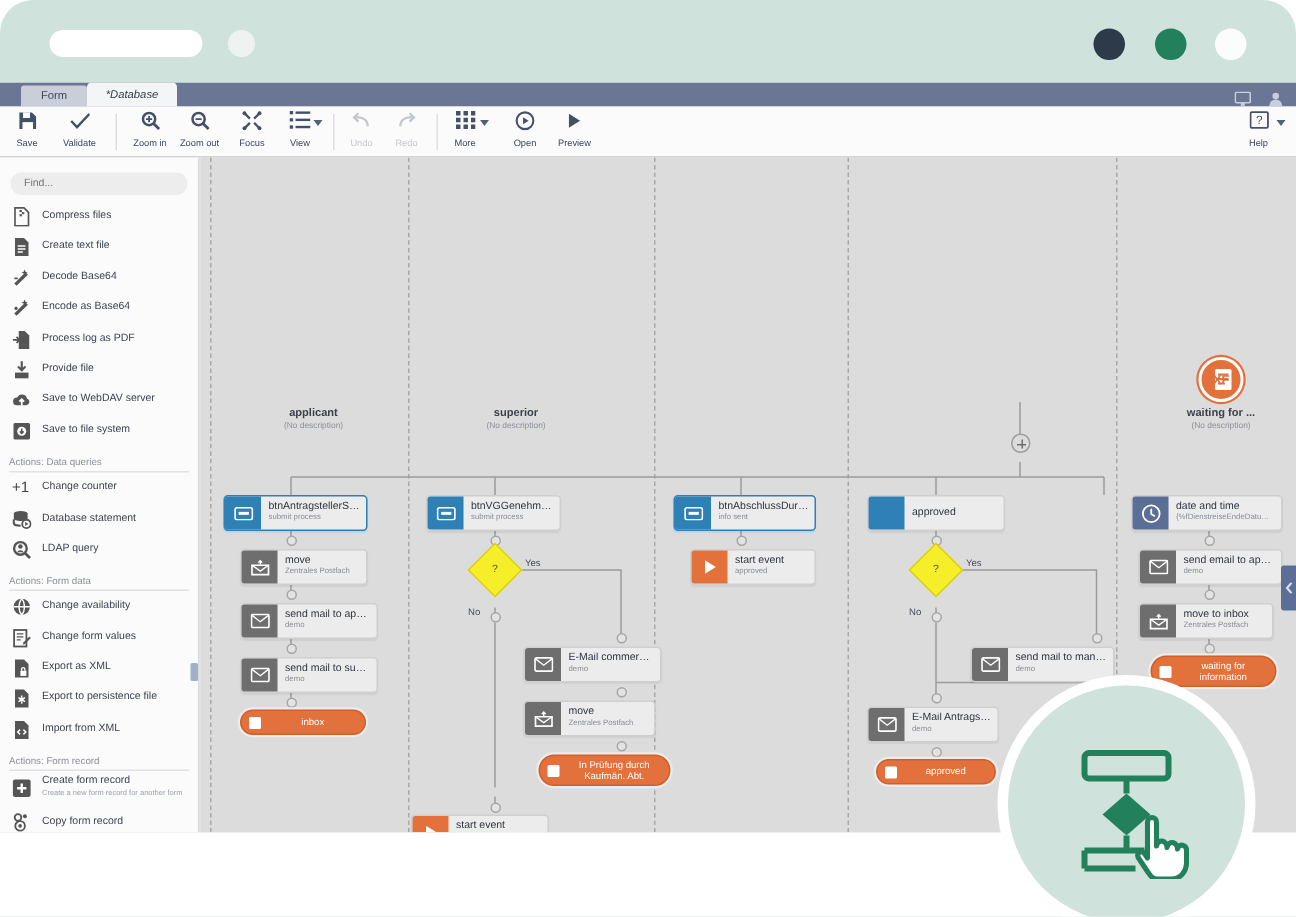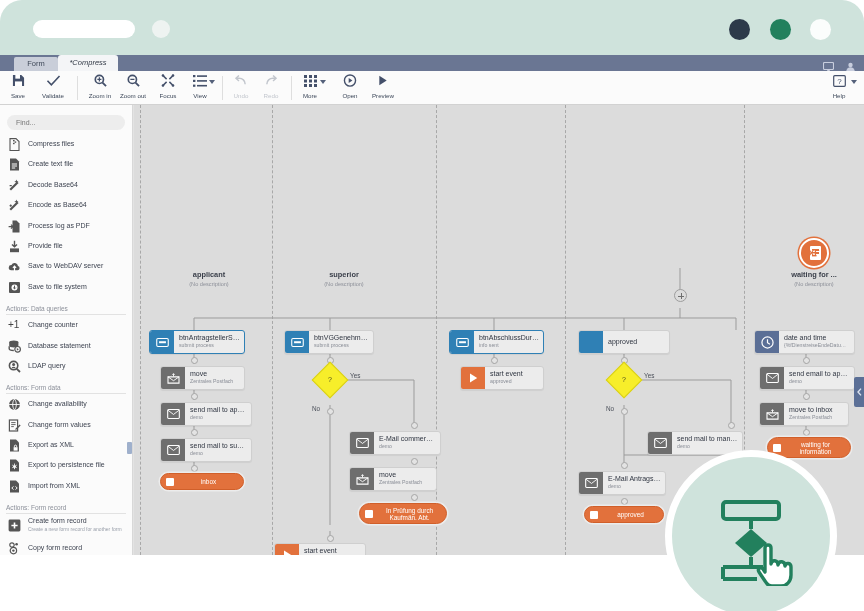--- a/index.html
+++ b/index.html
@@ -302,21 +302,21 @@
     <div id="chrome-dot-sm"></div>
     <div class="chrome-dot" id="dot-dark"></div>
     <div class="chrome-dot" id="dot-green"></div>
     <div class="chrome-dot" id="dot-white"></div>
   </div>
 
   <div id="app">
 
     <div id="tabstrip">
       <div class="tab" id="tab-form">Form</div>
-      <div class="tab" id="tab-workflow">*Compress</div>
+      <div class="tab" id="tab-workflow">*Database</div>
       <span class="tab-icon" id="tab-icon-monitor">
         <svg width="11" height="10" viewBox="0 0 11 10">
             <rect x="0.5" y="0.5" width="10" height="7" rx="1" fill="none" stroke="#c8cede" stroke-width="1.1"></rect>
             <rect x="4.2" y="7.6" width="2.6" height="2" fill="#c8cede"></rect>
           </svg>
       </span>
       <span class="tab-icon" id="tab-icon-user">
         <svg width="11" height="10" viewBox="0 0 11 10">
             <circle cx="5.5" cy="3" r="2.2" fill="#c8cede"></circle>
             <path d="M1.2 9.6a4.3 4.3 0 0 1 8.6 0z" fill="#c8cede"></path>

